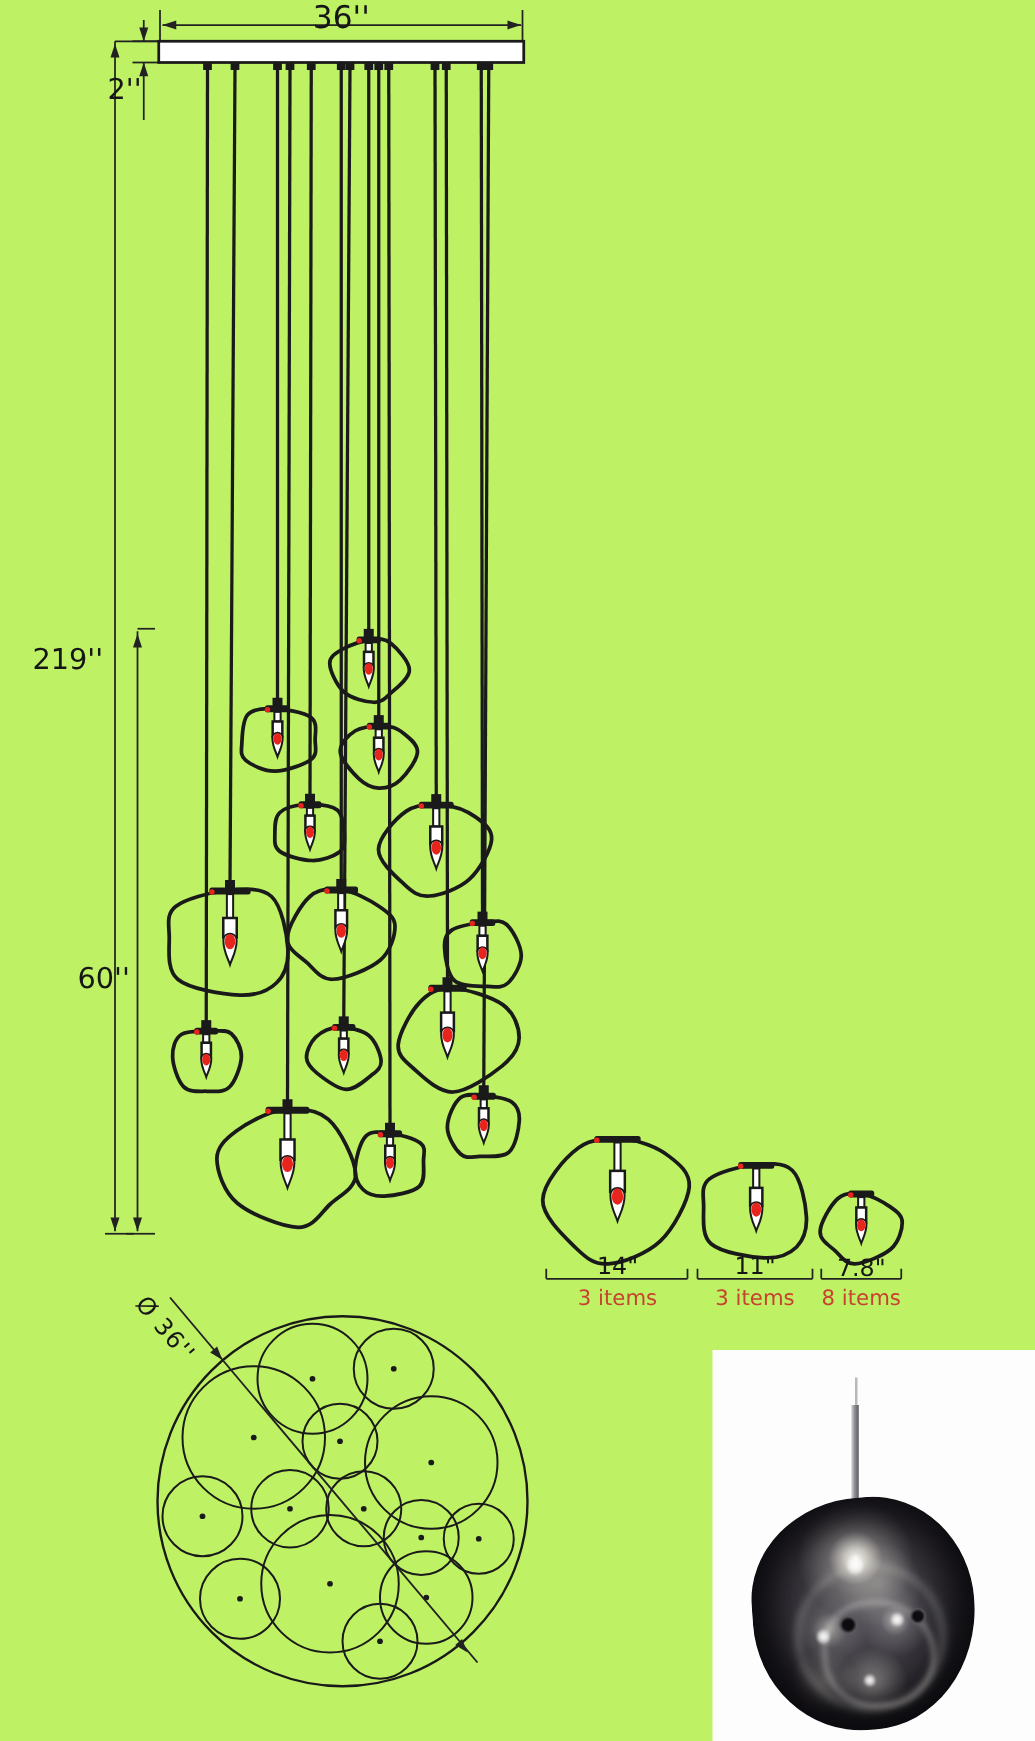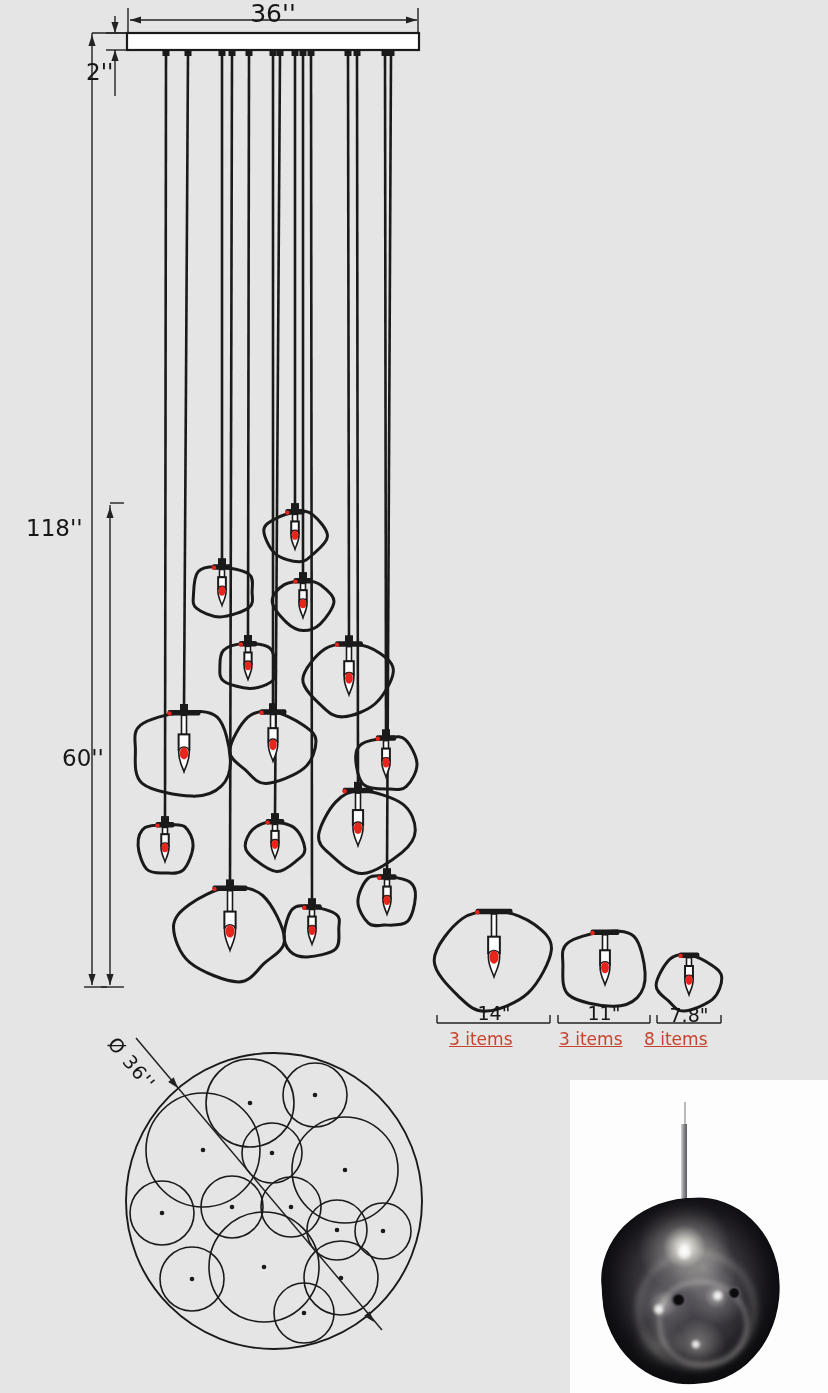--- a/index.html
+++ b/index.html
@@ -1,28 +1,28 @@
 <!DOCTYPE html>
 <html><head>
 <meta charset="utf-8">
 <style>
   html,body{margin:0;padding:0;background:#ffffff;}
-  .page{position:relative;width:828px;height:1393px;background:#e5e5e5;overflow:hidden;
+  .page{position:relative;width:828px;height:1393px;background:#bef264;overflow:hidden;
         font-family:"DejaVu Sans",sans-serif;}
   svg{position:absolute;left:0;top:0;}
   .lbl{position:absolute;color:#161616;white-space:nowrap;line-height:1;}
   .lbl-36{left:233px;top:1px;width:80px;text-align:center;font-size:25px;}
   .lbl-2{left:86px;top:61px;font-size:23px;}
   .lbl-118{left:26px;top:517px;font-size:23px;}
-  .lbl-60{left:62px;top:747px;font-size:23px;}
+  .lbl-60{left:62px;top:772px;font-size:23px;}
   .size-lbl{width:90px;text-align:center;font-size:19px;}
   .lbl-s14{left:449px;top:1004px;}
   .lbl-s11{left:559px;top:1004px;}
   .lbl-s78{left:644px;top:1006px;}
-  .items-lbl{width:90px;text-align:left;font-size:17px;text-decoration:underline;}
+  .items-lbl{width:90px;text-align:center;font-size:17px;}
   .lbl-i14{left:449px;top:1031px;}
   .lbl-i11{left:559px;top:1031px;}
   .lbl-i78{left:644px;top:1031px;}
   .lbl-dia{left:119px;top:1034px;font-size:19px;letter-spacing:1px;
            transform:rotate(50deg);transform-origin:left top;}
   
   .melt-photo{position:absolute;left:570px;top:1080px;width:258px;height:313px;
               background:#fdfdfd;}
   .melt-wire{position:absolute;left:114px;top:22px;width:2px;height:24px;background:#b9b9b9;}
   .melt-rod{position:absolute;left:111px;top:44px;width:6px;height:82px;
@@ -332,21 +332,21 @@
       <circle cx="341" cy="1278" r="2.3" fill="#1a1a1a"></circle>
       <circle cx="304" cy="1313" r="30" fill="none" stroke="#1a1a1a" stroke-width="1.6"></circle>
       <circle cx="304" cy="1313" r="2.3" fill="#1a1a1a"></circle>
       <line x1="136" y1="1038" x2="382" y2="1330" stroke="#222222" stroke-width="1.5"></line>
       <polygon points="178,1088 173.66592383359313,1077.2680018736592 168.1595413509645,1081.9069405405312" fill="#222222"></polygon>
       <polygon points="374,1322 369.6659238335931,1311.2680018736592 364.1595413509645,1315.9069405405312" fill="#222222"></polygon>
     </svg>
 
   <div class="lbl lbl-36">36''</div>
   <div class="lbl lbl-2">2''</div>
-  <div class="lbl lbl-118">118''</div>
+  <div class="lbl lbl-118">219''</div>
   <div class="lbl lbl-60">60''</div>
 
   <div class="lbl size-lbl lbl-s14">14"</div>
   <div class="lbl size-lbl lbl-s11">11"</div>
   <div class="lbl size-lbl lbl-s78">7.8"</div>
 
   <div class="lbl items-lbl lbl-i14" style="color: rgb(200, 67, 47);">3 items</div>
   <div class="lbl items-lbl lbl-i11" style="color: rgb(200, 67, 47);">3 items</div>
   <div class="lbl items-lbl lbl-i78" style="color: rgb(200, 67, 47);">8 items</div>
 

